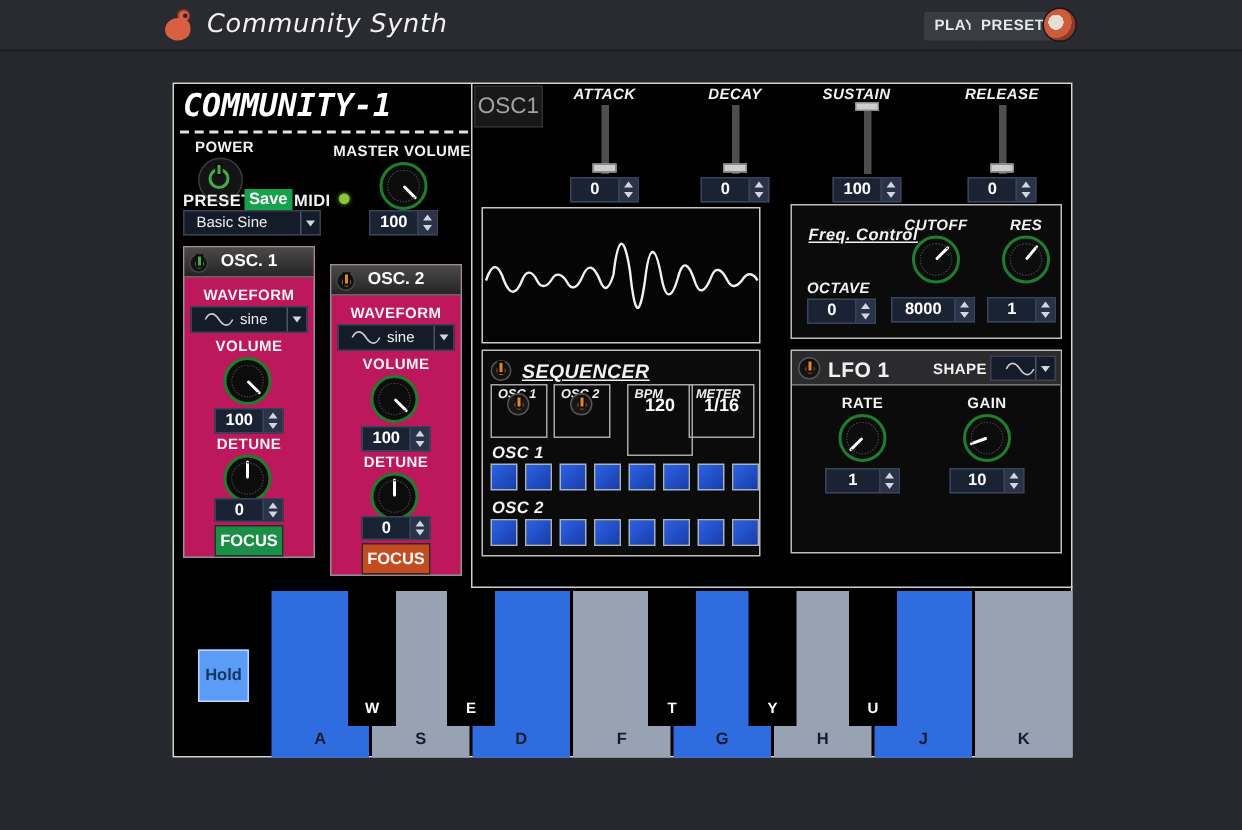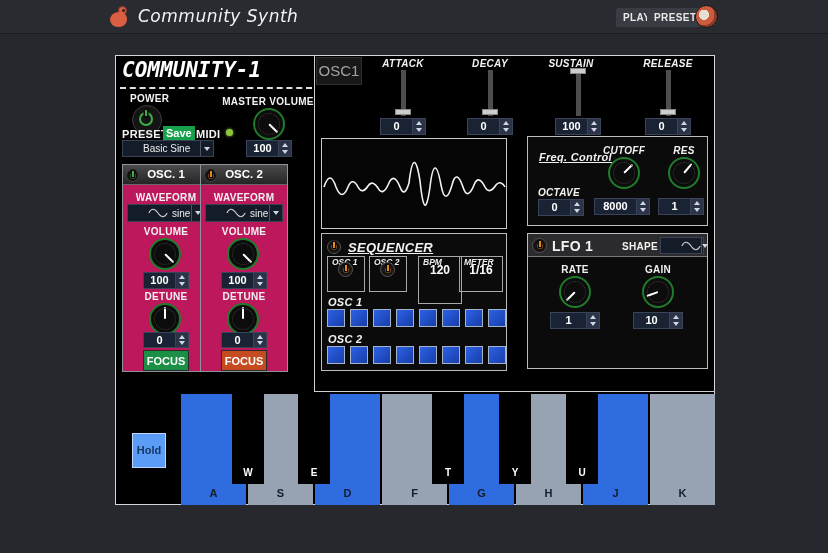--- a/index.html
+++ b/index.html
@@ -35,21 +35,21 @@
 
   .num { display:flex; height:17px; background:#1a2333; border:1px solid #39435a; }
   .num { position:absolute; }
   .num .val { position:static; flex:1; color:#fff; font-size:11px; font-weight:bold; text-align:center; line-height:15px; }
   .num .spin { position:static; width:13px; background:#2a3347; border-left:1px solid #39435a; display:flex; flex-direction:column; align-items:center; justify-content:space-evenly; }
   .num .spin i { position:static; width:0; height:0; border:3px solid transparent; }
   .num .spin i.up { border-bottom:4px solid #cfd6e4; border-top:none; }
   .num .spin i.dn { border-top:4px solid #cfd6e4; border-bottom:none; }
 
   .sel { display:flex; background:#141b29; border:1px solid #3b4254; height:17px; }
-  .sel .sv { position:static; flex:1; font-size:10px; color:#eee; line-height:15px; padding-left:20px; display:flex; align-items:center; gap:4px; }
+  .sel .sv { position:static; flex:1; font-size:10px; color:#eee; line-height:15px; padding-left:8px; display:flex; align-items:center; gap:4px; }
   .sel .sc { position:static; width:13px; border-left:1px solid #4a5468; display:flex; align-items:center; justify-content:center; }
   .sel .sc i { position:static; width:0; height:0; border:3px solid transparent; border-top:4px solid #cfd6e4; margin-top:3px; }
 
   .chip-save { background:#16a14c; color:#fff; font-size:11px; font-weight:bold; padding:0 3px; line-height:14px; }
   .led { width:7px; height:7px; border-radius:50%; background:#8cc63e; box-shadow:0 0 3px #8cc63e; }
 
   .osc-panel { top:108px; width:88px; height:208px; border:1px solid #8d939c; background:#be185d; }
   .osc-head { left:0; top:0; width:100%; height:20px; background:linear-gradient(#4a4a4a,#252525); border-bottom:1px solid #666; }
   .osc-title { left:0; top:3px; width:100%; text-align:center; font-size:11.5px; font-weight:bold; }
   .focus { width:46px; height:21px; color:#fff; font-size:11px; font-weight:bold; text-align:center; line-height:21px; border:1px solid #2a2a2a; }
@@ -175,21 +175,21 @@
     <div class="num" style="left:20px; top:167px; width:46px; height:16px;">
       <span class="val">0</span>
       <span class="spin">
           <i class="up"></i>
           <i class="dn"></i>
         </span>
     </div>
     <button class="focus green" style="left:20px; top:185px;">FOCUS</button>
   </section>
 
-  <section class="osc-panel" style="left:84px;">
+  <section class="osc-panel" style="left:104px;margin-top:12px;">
     <div class="osc-head">
       <button style="left:3px; top:4px; width:13px; height:13px; background:#131313; border:1px solid #444; border-radius:50%;">
         <span class="pwr pwr-o" style="left:2.5px; top:2.5px; width:6px; height:6px;"></span>
       </button>
       <span class="osc-title">OSC. 2</span>
     </div>
     <span class="lbl" style="left:0; top:27px; width:100%; text-align:center;">WAVEFORM</span>
     <div class="sel" style="left:4px; top:39px; width:78px; height:18px;">
       <span class="sv">
         <svg width="20" height="10" viewBox="0 0 24 10" style="position:static;">

